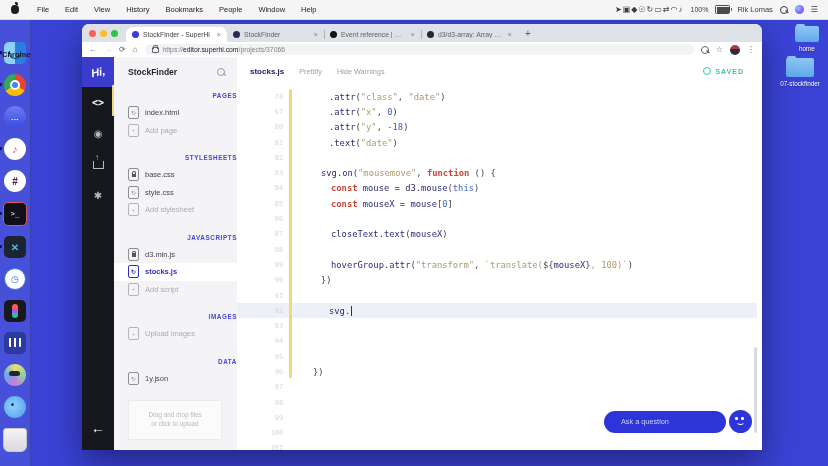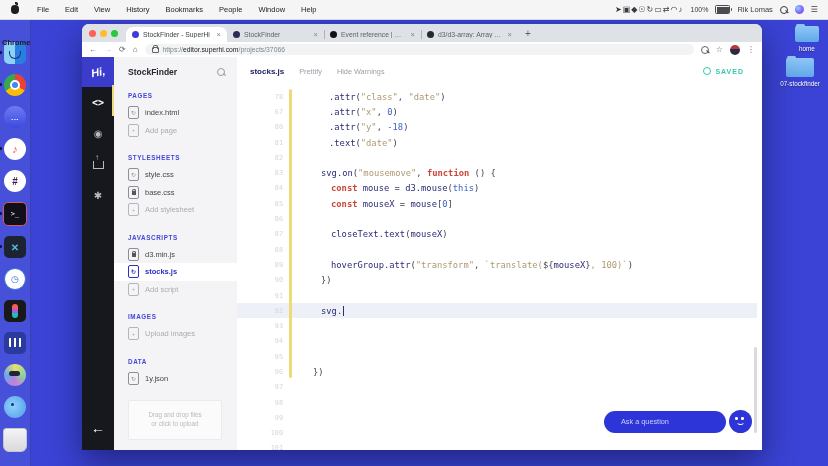--- a/index.html
+++ b/index.html
@@ -4,21 +4,21 @@
 <style>
   html,body{margin:0;padding:0;background:#222;}
   .stage{position:relative;width:828px;height:466px;overflow:hidden;background:#3a43d6;
          font-family:"Liberation Sans",sans-serif;-webkit-font-smoothing:antialiased;}
 
   
   .menubar{position:absolute;left:0;top:0;width:828px;height:19px;background:#f5f5f6;
            border-bottom:1px solid #d8d8dc;display:flex;align-items:center;font-size:7.5px;color:#1d1d21;z-index:50;}
   .menubar .apple{width:8px;height:9px;background:#1d1d21;border-radius:45% 45% 48% 48%;margin:0 10px 0 11px;position:relative;}
   .menubar .apple::before{content:"";position:absolute;top:-3px;left:4px;width:3px;height:3px;background:#1d1d21;border-radius:0 60% 0 60%;}
-  .menu-item{padding:0 8px;line-height:19px;white-space:nowrap;}
+  .menu-item{padding:0 8px;line-height:19px;white-space:nowrap;margin-top:12px;}
   .menu-item.app{font-weight:700;padding-left:2px;}
   .menubar-right{margin-left:auto;display:flex;align-items:center;gap:7px;padding-right:10px;color:#3a3a40;}
   .status-glyph{font-size:8px;line-height:19px;}
   .battery{width:12px;height:6px;border:1px solid #4a4a50;border-radius:1.5px;position:relative;background:#4a4a50;background-clip:content-box;padding:0.5px;}
   .battery::after{content:"";position:absolute;right:-3px;top:1.5px;width:1.5px;height:3px;background:#4a4a50;border-radius:0 1px 1px 0;}
   .mag{width:6px;height:6px;border:1.2px solid #3a3a40;border-radius:50%;position:relative;}
   .mag::after{content:"";position:absolute;left:4.5px;top:4.5px;width:3.5px;height:1.2px;background:#3a3a40;transform:rotate(45deg);}
   .siri{width:9px;height:9px;border-radius:50%;background:radial-gradient(circle at 35% 35%,#8fd0ff,#7a5cff 60%,#e05cc0);}
 
   
@@ -94,21 +94,21 @@
   .active-bar{position:absolute;right:0;top:28px;width:2.5px;height:31px;background:#f0d977;}
   .upl{width:9px;height:7px;border:1.2px solid #b9b9c4;border-top:none;position:relative;}
   .upl::before{content:"↑";position:absolute;left:1.6px;top:-8px;font-size:8px;color:#b9b9c4;}
   .rail-back{margin-top:auto;height:44px;width:32px;display:flex;align-items:center;justify-content:center;color:#fff;font-size:14px;}
 
   .sidebar{width:123px;background:#f4f3f6;flex:0 0 auto;padding:10px 0 0 14px;box-sizing:border-box;position:relative;overflow:hidden;}
   .sb-title-row{display:flex;align-items:center;justify-content:space-between;padding-right:12px;}
   .sb-title{font-size:8.5px;font-weight:700;color:#26262e;}
   .sb-search{width:6px;height:6px;border:1.2px solid #9a9aa2;border-radius:50%;position:relative;}
   .sb-search::after{content:"";position:absolute;left:4.5px;top:4.5px;width:3px;height:1.2px;background:#9a9aa2;transform:rotate(45deg);}
-  .sb-section{margin-top:15px;}
+  .sb-section{margin-top:15px;text-align:right;}
   .sb-head{font-size:6.3px;font-weight:700;letter-spacing:0.6px;color:#4446d8;margin-bottom:5px;}
   .sb-item{display:flex;align-items:center;gap:6px;height:17.5px;font-size:7.5px;color:#45454d;
            margin-left:-14px;padding-left:14px;}
   .sb-item.selected{background:#fff;color:#2d2ec2;font-weight:700;}
   .sb-item.add{color:#ababb2;}
   .ficon{width:9px;height:11px;border:1px solid #8e8e96;border-radius:2px;display:flex;align-items:center;justify-content:center;
          font-size:6px;color:#8e8e96;flex:0 0 auto;background:#fff0;}
   .sb-item.add .ficon{border-color:#b4b4ba;color:#b4b4ba;}
   .sb-item.selected .ficon{border-color:#2d2ec2;color:#2d2ec2;}
   .ficon .lockg{width:4px;height:3.5px;background:#55555e;border-radius:0.5px;position:relative;margin-top:1px;}
@@ -122,21 +122,21 @@
   .ed-action{font-size:7.3px;color:#9ea0a8;margin-left:15px;}
   .ed-saved{margin-left:auto;margin-right:18px;display:flex;align-items:center;gap:4px;}
   .saved-dot{width:6px;height:6px;border:1.8px solid #35c8ab;border-radius:50%;}
   .saved-txt{font-size:7px;font-weight:700;letter-spacing:1px;color:#35c8ab;}
 
   .code-area{position:absolute;left:0;right:0;top:28px;bottom:0;overflow:hidden;
              font-family:"DejaVu Sans Mono",monospace;font-size:8.8px;}
   .warn-stripe{position:absolute;left:52px;top:4px;width:3px;height:289px;background:#f0d977;border-radius:2px;z-index:2;}
   .code-rows{position:absolute;left:0;right:5px;top:4px;}
   .crow{height:15.3px;display:flex;align-items:center;position:relative;}
-  .crow.current{background:#edf0f7;}
+  .crow.current{background:#edf0f7;gap:8px;}
   .lnum{width:46px;text-align:right;font-size:6.8px;color:#d5d5dd;flex:0 0 auto;padding-right:14px;}
   .ctext{white-space:pre;display:flex;align-items:center;}
   .tok-m{color:#2b2b77;font-weight:400;}
   .tok-k{color:#c9473a;font-weight:700;}
   .tok-s{color:#ac9a70;}
   .tok-n{color:#3f63c8;}
   .tok-p{color:#43424e;}
   .caret{display:inline-block;width:1.5px;height:10.5px;background:#2b2b77;margin-left:0.5px;}
   .ed-scrollbar{position:absolute;right:5px;top:290px;width:3px;height:86px;background:#d9d9de;border-radius:2px;}
 
@@ -273,28 +273,28 @@
                 <span>index.html</span>
               </div>
               <div class="sb-item add">
                 <span class="ficon">+</span>
                 <span>Add page</span>
               </div>
             </div>
             <div class="sb-section">
               <div class="sb-head">STYLESHEETS</div>
               <div class="sb-item">
-                <span class="ficon">↻</span>
-                <span>style.css</span>
-              </div>
-              <div class="sb-item">
                 <span class="ficon">
                   <span class="lockg"></span>
                 </span>
                 <span>base.css</span>
+              </div>
+              <div class="sb-item">
+                <span class="ficon">↻</span>
+                <span>style.css</span>
               </div>
               <div class="sb-item add">
                 <span class="ficon">+</span>
                 <span>Add stylesheet</span>
               </div>
             </div>
             <div class="sb-section">
               <div class="sb-head">JAVASCRIPTS</div>
               <div class="sb-item">
                 <span class="ficon">

